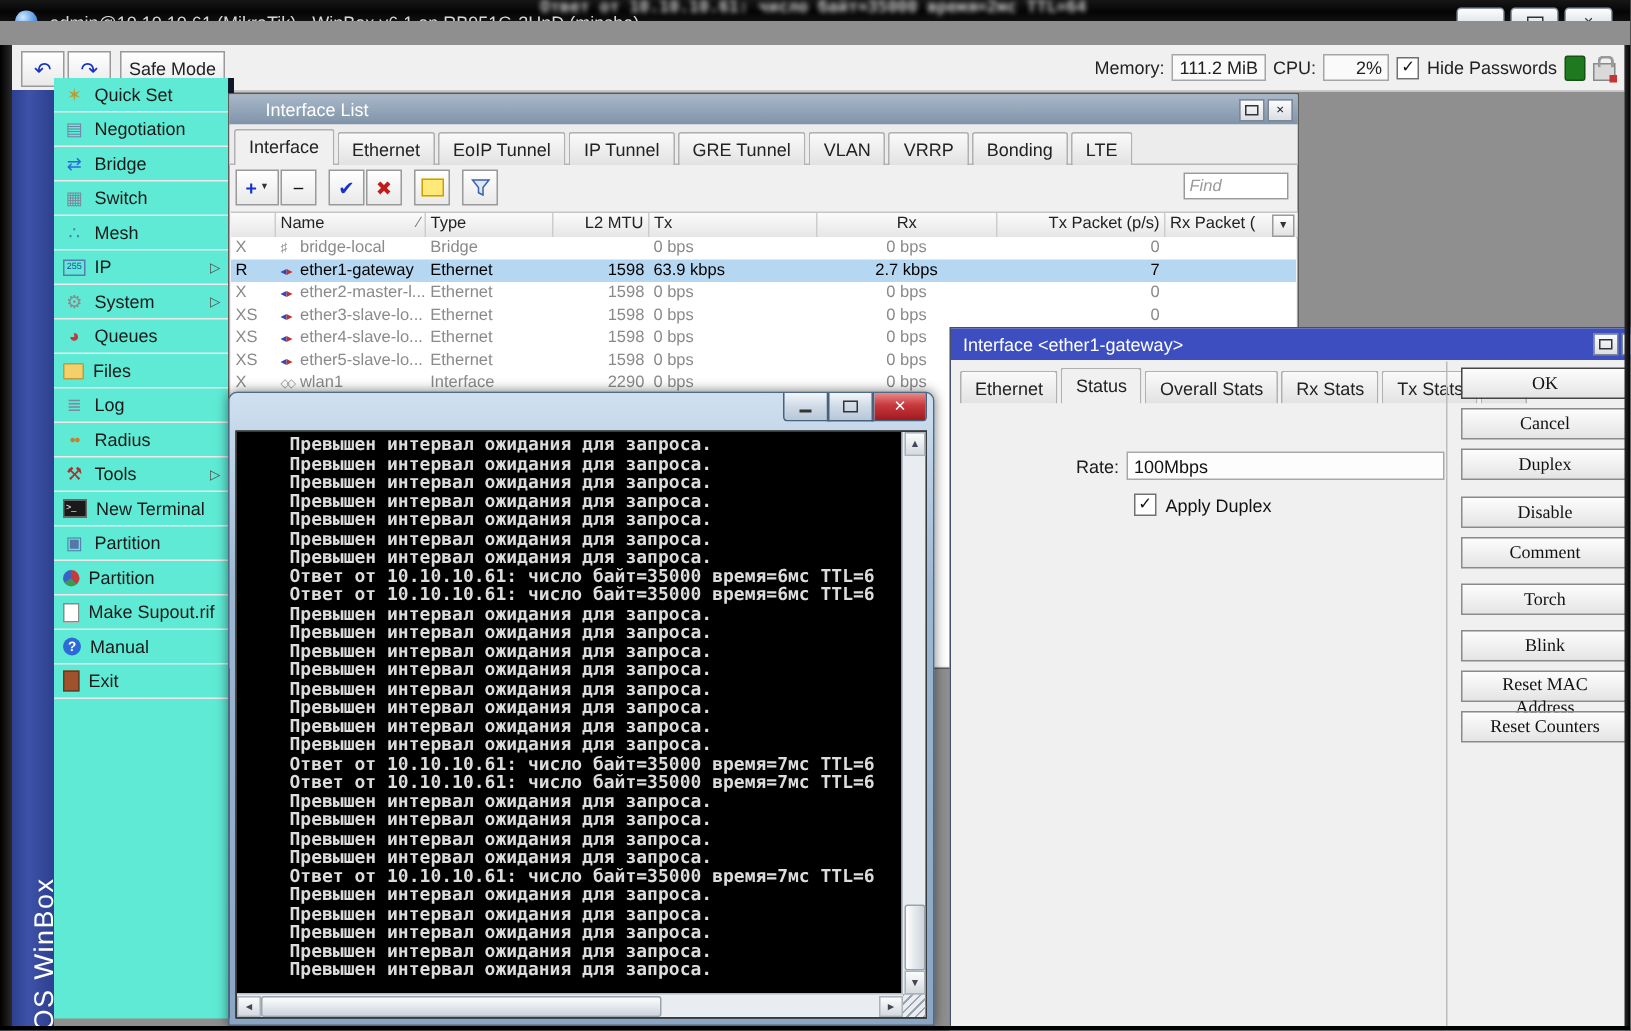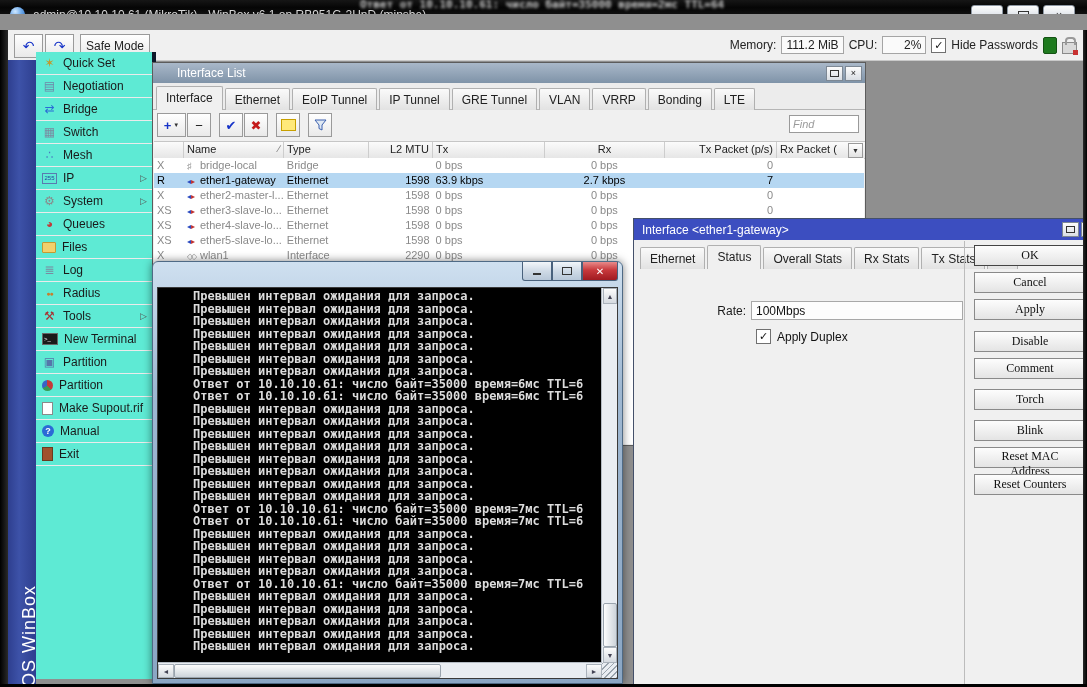--- a/index.html
+++ b/index.html
@@ -548,21 +548,21 @@
       <div class="flabel">Rate:</div>
       <input class="finput" readonly="" value="100Mbps" style="">
     </div>
     <div class="dlg-check">
       <span class="cbx">✓</span>
       <span>Apply Duplex</span>
     </div>
     <div class="dlg-btns" id="dlg-btns">
         <button class="dlg-btn">OK</button>
         <button class="dlg-btn">Cancel</button>
-        <button class="dlg-btn">Apply</button>
+        <button class="dlg-btn">Duplex</button>
         <button class="dlg-btn">Disable</button>
         <button class="dlg-btn">Comment</button>
         <button class="dlg-btn">Torch</button>
         <button class="dlg-btn">Blink</button>
         <button class="dlg-btn">Reset MAC Address</button>
         <button class="dlg-btn">Reset Counters</button>
       </div>
   </div>
 
   <div class="edge edge-left"></div>

